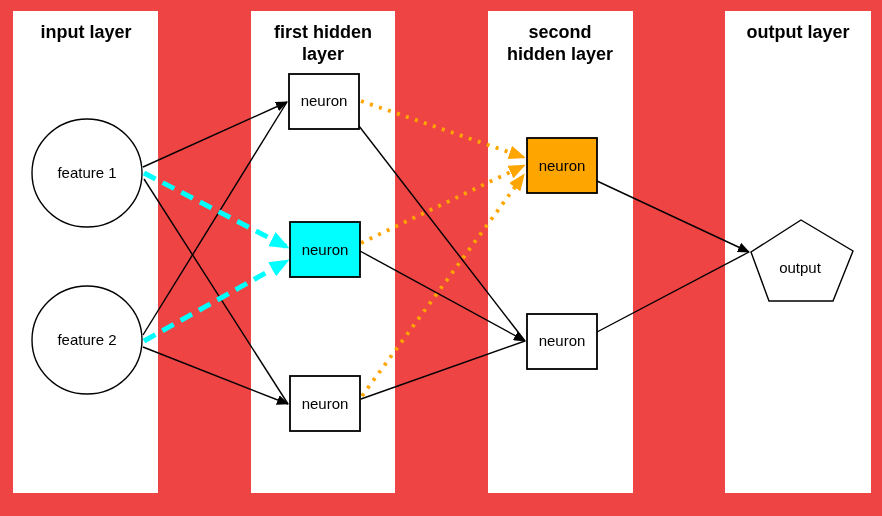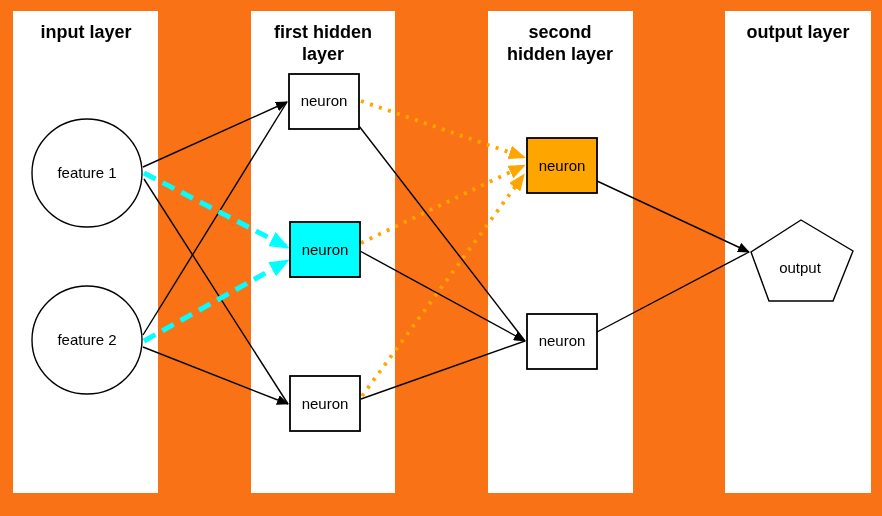--- a/index.html
+++ b/index.html
@@ -1,21 +1,21 @@
 <!DOCTYPE html>
 <html><head>
 <meta charset="utf-8">
 <title>Diagram</title>
 <style>
   html, body { margin: 0; padding: 0; background: #000; }
   .canvas {
     position: relative;
     width: 882px;
     height: 516px;
-    background: #f97316;
+    background: #ef4444;
     overflow: hidden;
     font-family: "Liberation Sans", sans-serif;
   }
   svg { position: absolute; left: 0; top: 0; display: block; }
   .panel { stroke: none; }
   .ttl {
     font-family: "Liberation Sans", sans-serif;
     font-size: 18px;
     font-weight: bold;
     fill: #000;

